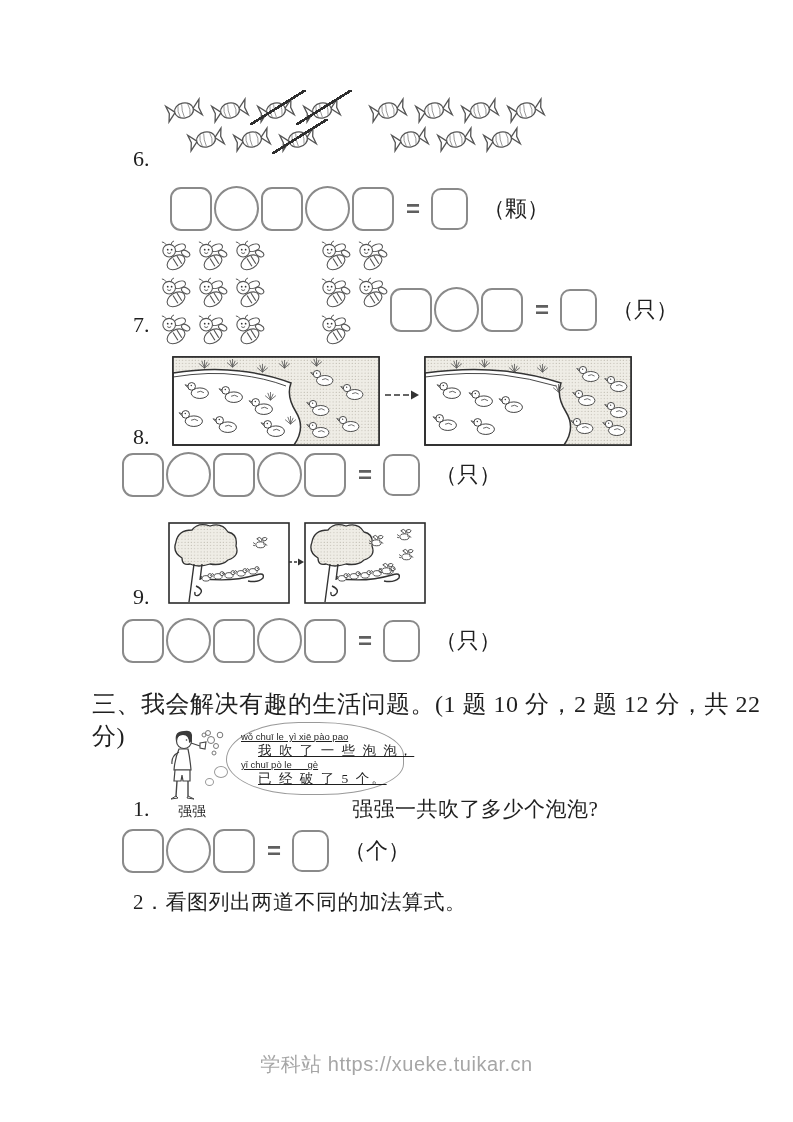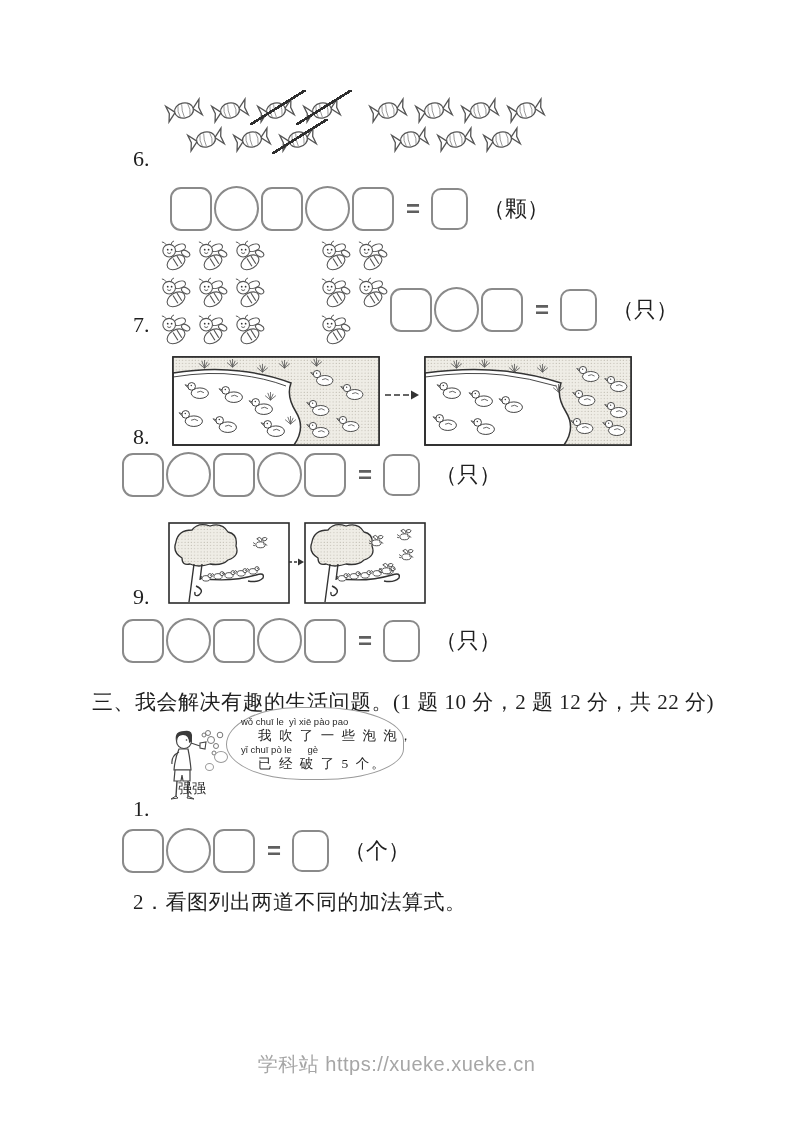--- a/index.html
+++ b/index.html
@@ -29,26 +29,26 @@
   .shape.circle{width:45px;height:45px;border:2px solid #8a8a8a;border-radius:50%;}
   .shape.answer{width:37px;height:42px;border:2px solid #8a8a8a;border-radius:10px;margin-left:9px;}
   .eq-sign{font-size:24px;font-weight:700;color:#5f5f5f;margin-left:10px;font-family:"Liberation Sans",sans-serif;}
   .unit{font-size:22px;margin-left:13px;white-space:nowrap;}
 
   
   .scene{display:block;}
   .scene rect.frame{fill:#fff;stroke:#2b2b2b;stroke-width:1.6;}
 
   
-  .heading{font-size:21px;letter-spacing:0.5px;}
-
-  
-  .cloud{position:absolute;left:226px;top:707px;width:178px;box-sizing:border-box;background:#fff;
+  .heading{font-size:24px;letter-spacing:0.5px;}
+
+  
+  .cloud{position:absolute;left:226px;top:722px;width:178px;box-sizing:border-box;background:#fff;
     border:1.6px solid #9a9a9a;border-radius:46% 54% 52% 48% / 58% 52% 48% 55%;
-    padding:8px 10px 7px 14px;}
+    padding:8px 10px 7px 14px;text-decoration:underline;}
   .cloud::before{content:"";position:absolute;left:-13px;bottom:16px;width:12px;height:10px;
     border:1.4px solid #9a9a9a;border-radius:50%;background:#fff;}
   .cloud::after{content:"";position:absolute;left:-22px;bottom:8px;width:7px;height:6px;
     border:1.3px solid #9a9a9a;border-radius:50%;background:#fff;}
   .pinyin{font-family:"Liberation Sans",sans-serif;font-size:9.5px;color:#2a2a2a;white-space:pre;line-height:11px;}
   .cnline{font-size:13.5px;letter-spacing:2px;white-space:pre;line-height:17px;margin-left:17px;}
   .caption{font-size:14px;}
 
   
   .footer{left:0;top:1051px;width:100%;text-align:center;
@@ -466,30 +466,31 @@
   </svg>
 
   <div class="cloud">
     <div class="pinyin">wǒ chuī le  yì xiē pào pao</div>
     <div class="cnline">我 吹 了 一 些 泡 泡，</div>
     <div class="pinyin">yǐ chuī pò le      gè</div>
     <div class="cnline">已 经 破 了 5 个。</div>
   </div>
 
   <div class="abs qnum" style="left:133px;top:796px;">1.</div>
-  <div class="abs caption" style="left:178px;top:780px;">强强</div>
+  <div class="abs caption" style="left:178px;top:803px;">强强</div>
+  <div class="abs qtext" style="left:352px;top:795px;">强强一共吹了多少个泡泡?</div>
 
   <div class="abs equation" style="left:122px;top:828px;">
     <span class="shapes equation">
         <span class="shape box"></span>
         <span class="shape circle"></span>
         <span class="shape box"></span>
       </span>
     <span class="eq-sign">=</span>
     <span class="shape answer"></span>
     <span class="unit">（个）</span>
   </div>
 
   <div class="abs qtext" style="left:133px;top:888px;">2．看图列出两道不同的加法算式。</div>
 
-  <div class="abs footer">学科站 https://xueke.xueke.cn</div>
+  <div class="abs footer">学科站 https://xueke.tuikar.cn</div>
 
 </div>
 
 </body></html>

